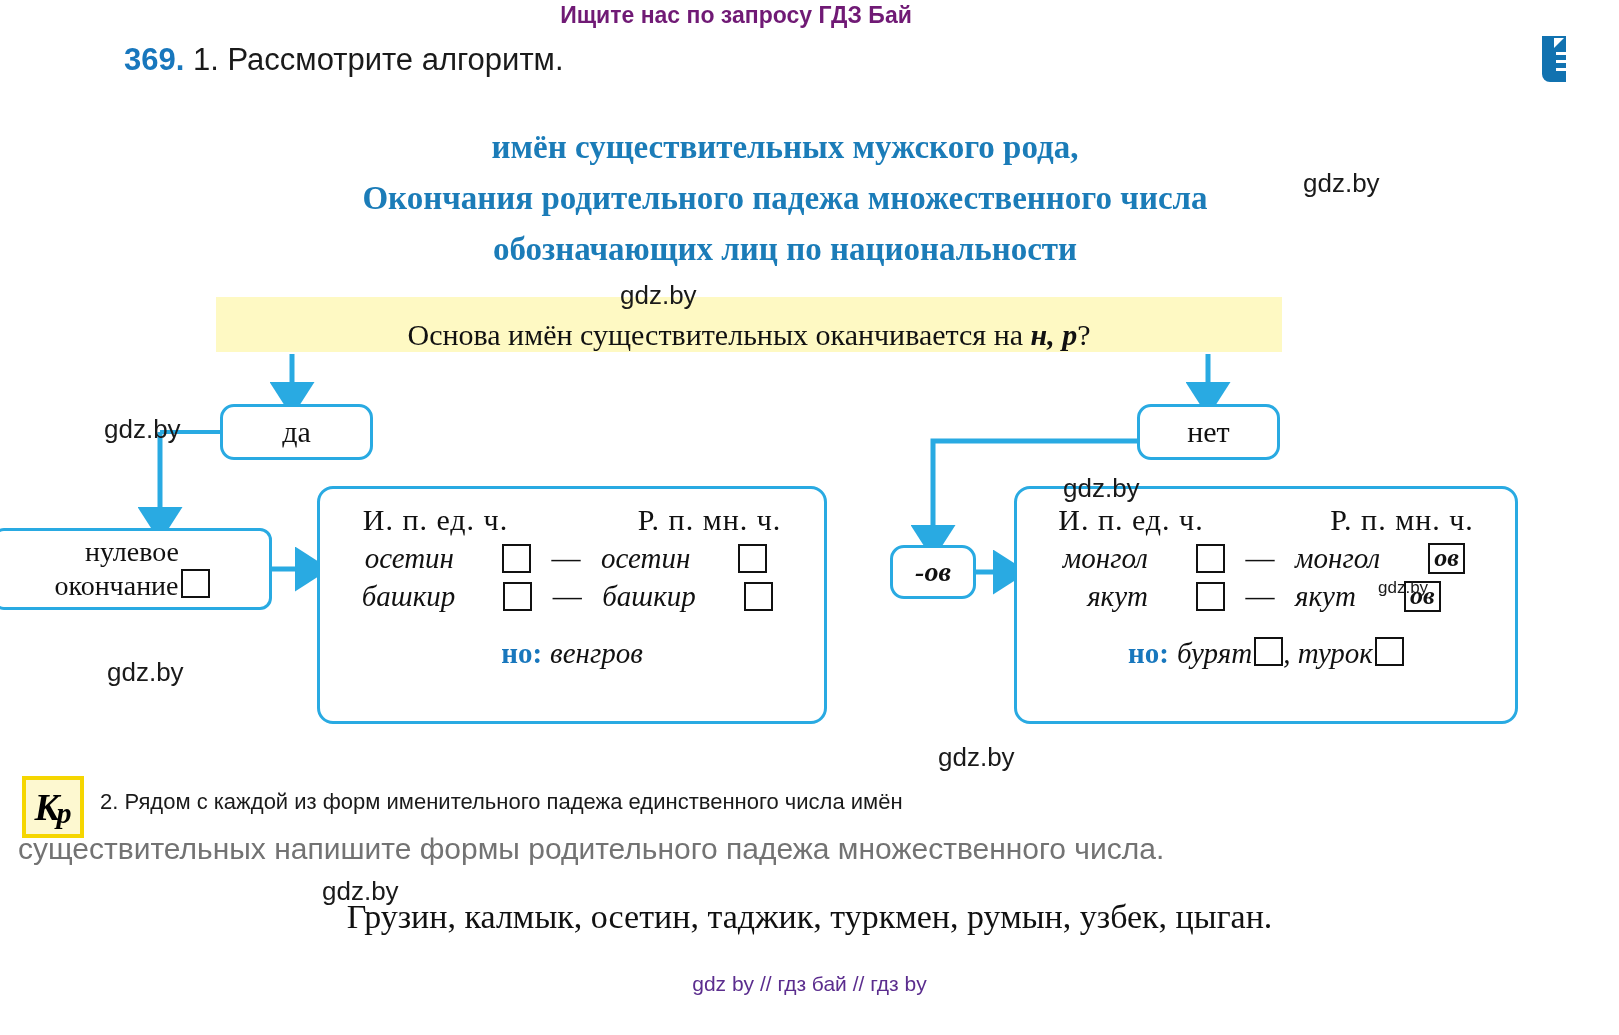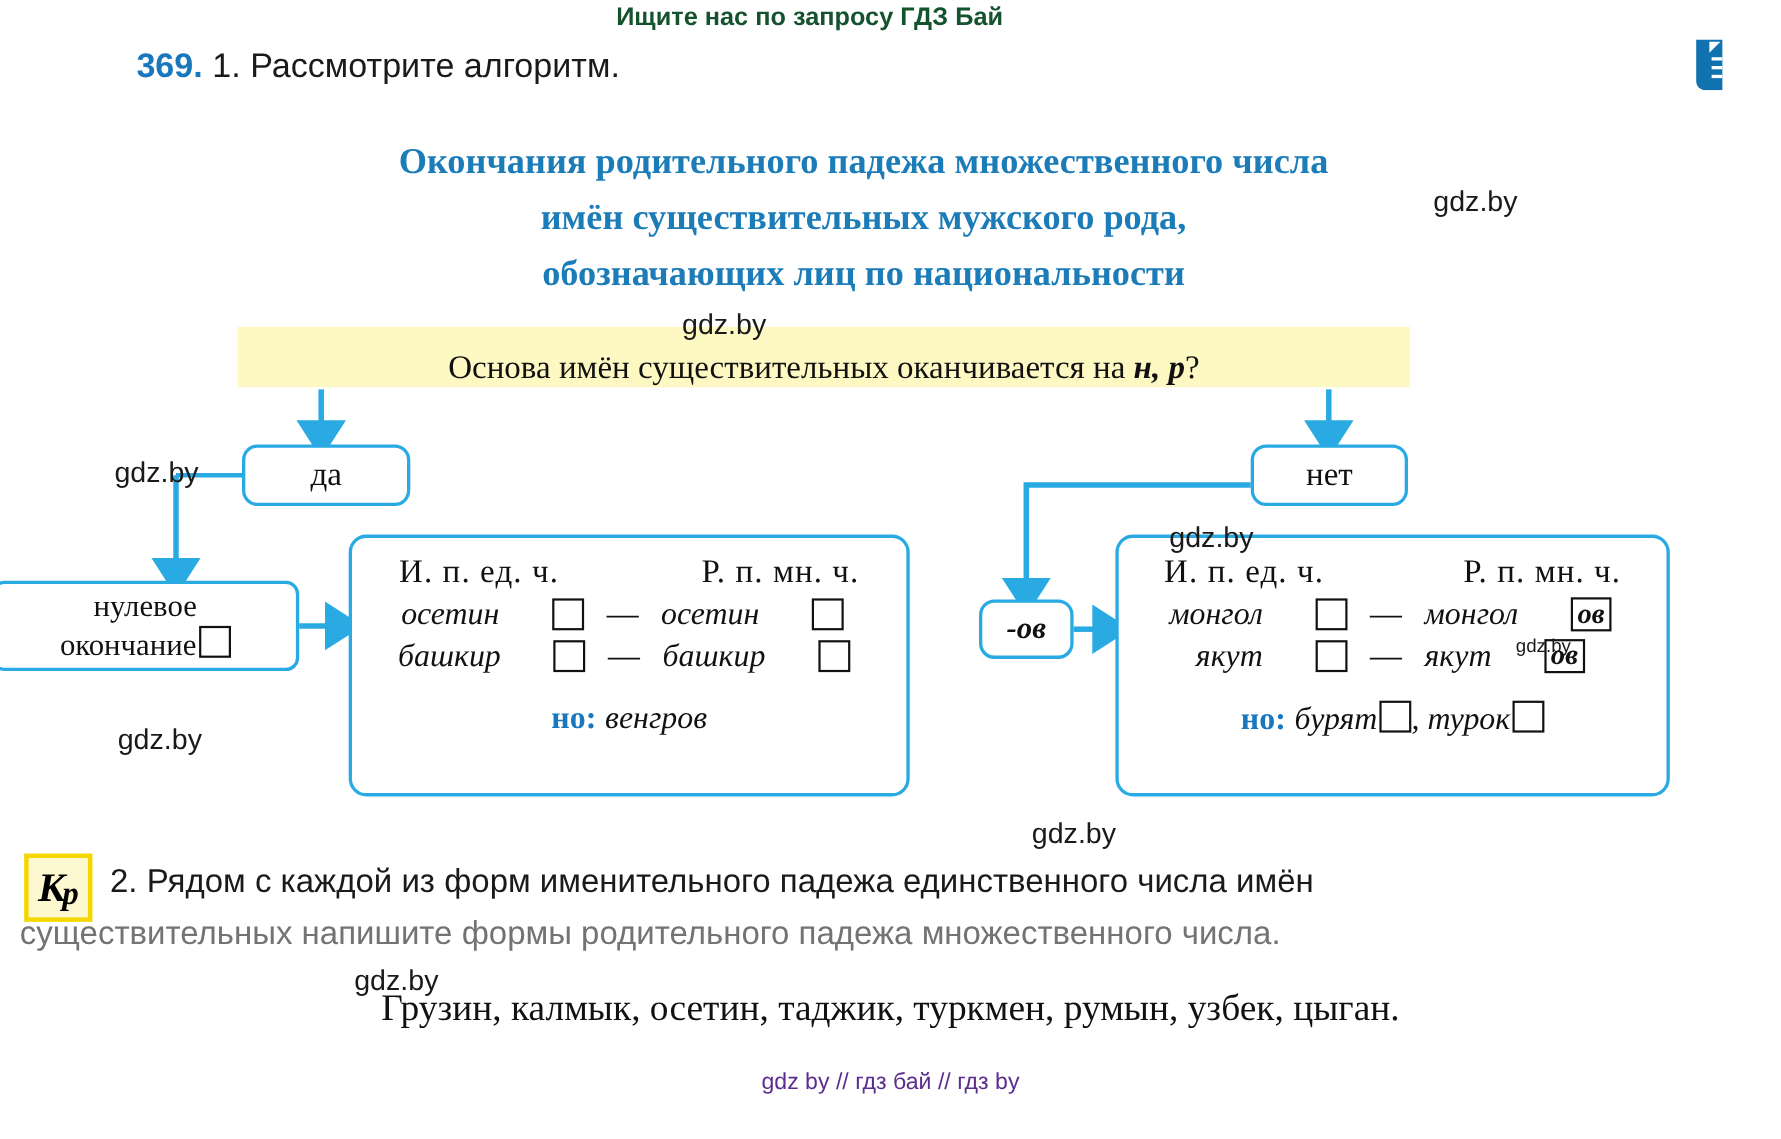--- a/index.html
+++ b/index.html
@@ -23,21 +23,21 @@
 
   
   .top-banner {
     position: absolute;
     top: 2px;
     left: 0;
     width: 1472px;
     text-align: center;
     font-size: 23px;
     font-weight: bold;
-    color: #14532d;
+    color: #701a75;
     font-family: "Liberation Sans", sans-serif;
     letter-spacing: 0px;
   }
 
   
   .book-icon {
     position: absolute;
     top: 36px;
     left: 1540px;
     width: 26px;
@@ -268,21 +268,21 @@
     margin-bottom: 6px;
     margin-left: -3px;
   }
 
   
   .task2 {
     position: absolute;
     top: 778px;
     left: 100px;
     width: 1510px;
-    font-size: 30px;
+    font-size: 22px;
     color: #1a1a1a;
     line-height: 47px;
     text-indent: 0;
   }
   .task2-l2 {
     position: absolute;
     top: 825px;
     left: 18px;
     width: 1590px;
     font-size: 30px;
@@ -338,22 +338,22 @@
       <rect x="16" y="32" width="10" height="3" fill="#ffffff"></rect>
     </svg>
   </div>
 
   <div class="ex-line">
     <span class="ex-num">369.</span>
     <span>1. Рассмотрите алгоритм.</span>
   </div>
 
   <div class="algo-title">
+    <div>имён существительных мужского рода,</div>
     <div>Окончания родительного падежа множественного числа</div>
-    <div>имён существительных мужского рода,</div>
     <div>обозначающих лиц по национальности</div>
   </div>
 
   <div class="question-bar">
     <div class="qtext"><span>Основа имён существительных оканчивается на </span><span class="nr">н, р</span><span>?</span></div>
   </div>
 
   <svg class="wires">
     <defs>
       <marker id="ah" markerWidth="9" markerHeight="9" refX="2.2" refY="4.5" orient="auto">

